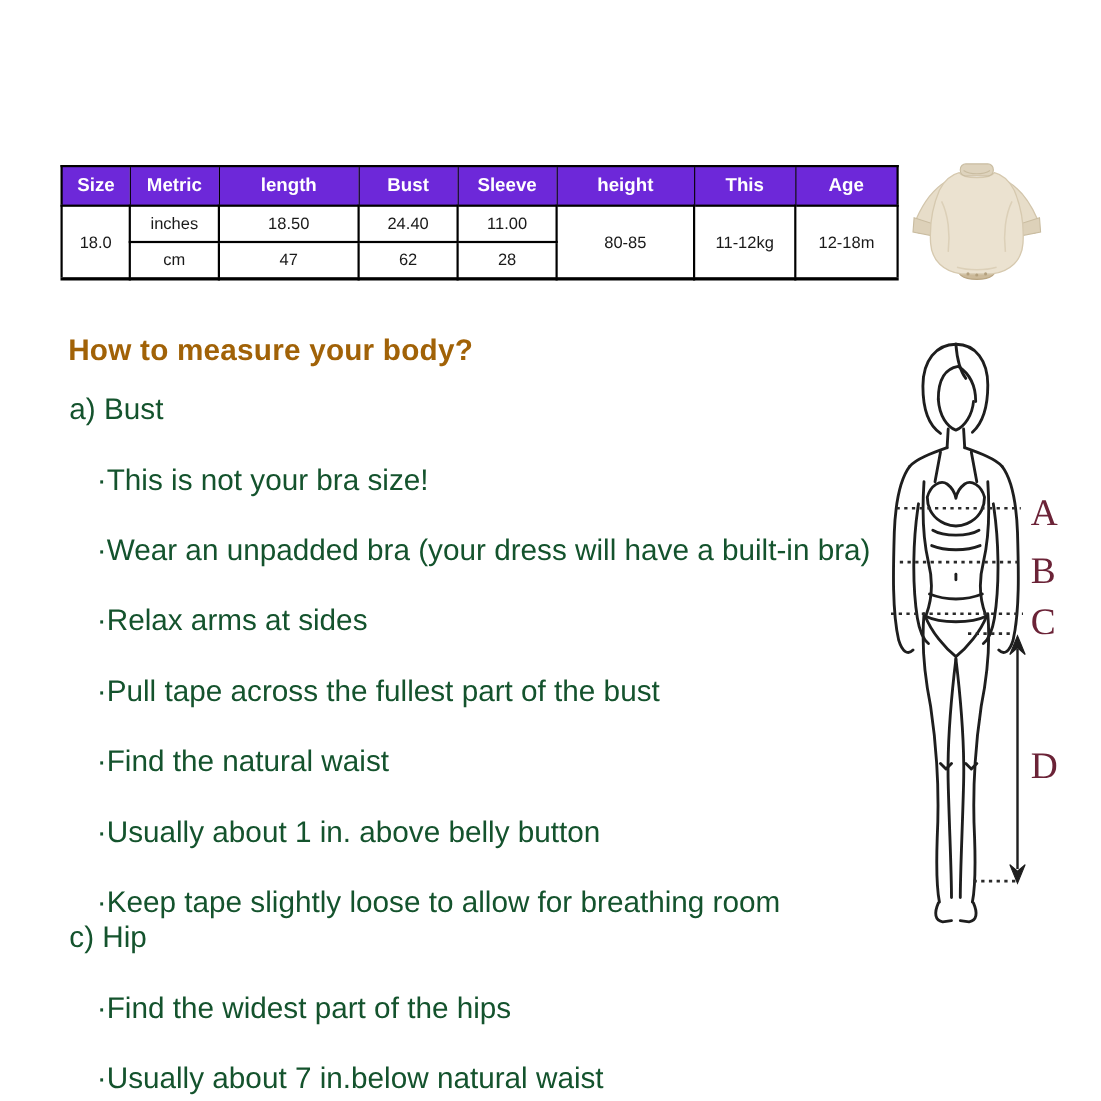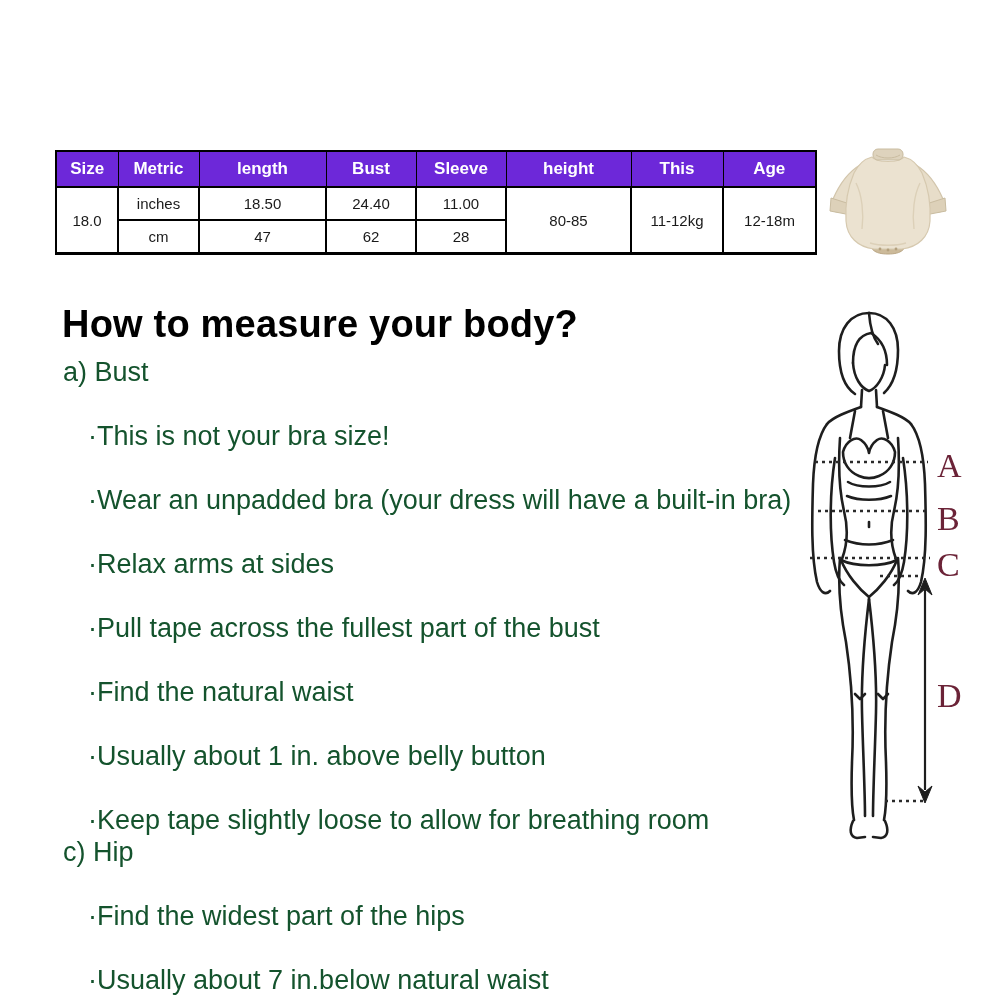--- a/index.html
+++ b/index.html
@@ -25,21 +25,21 @@
     font-size:15px;height:31px;padding:0;
   }
   td.size-cell{font-weight:normal;font-size:17px;}
 
   
   .product-thumb{position:absolute;left:822px;top:143px;width:132px;height:114px;}
 
   
   .guide-title{
     position:absolute;left:62px;top:303px;
-    font-size:38px;font-weight:bold;letter-spacing:0.2px;color:#000000;
+    font-size:27px;font-weight:bold;letter-spacing:0.2px;color:#a16207;
   }
   .guide{
     position:absolute;left:63px;top:356px;width:660px;
     font-size:27px;line-height:32px;color:#14532d;
   }
   .guide .line{white-space:nowrap;}
   .guide .bullet{padding-left:25px;margin-top:32px;}
 
   
   .body-figure{position:absolute;left:795px;top:300px;width:200px;height:545px;}

